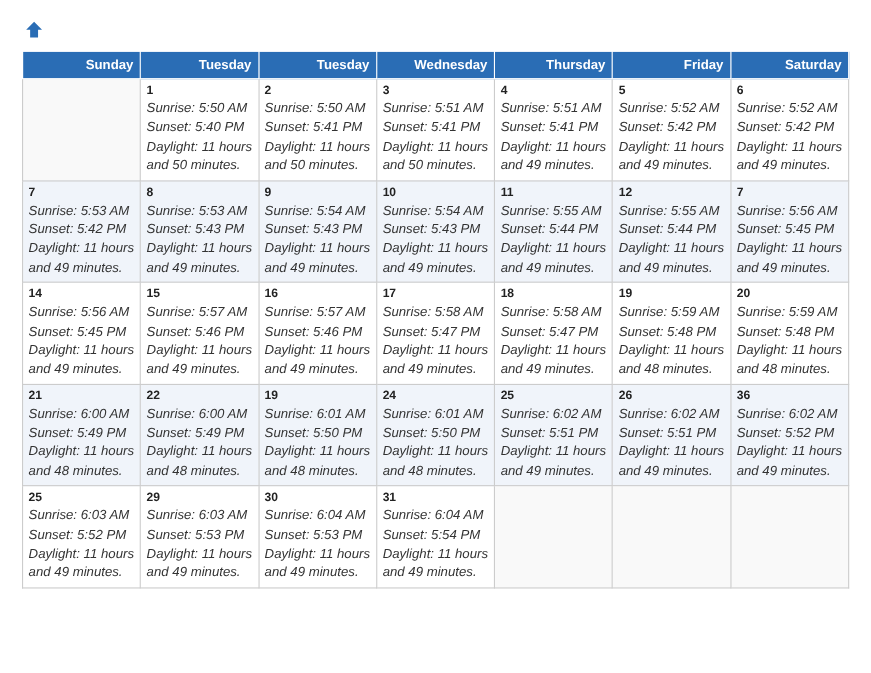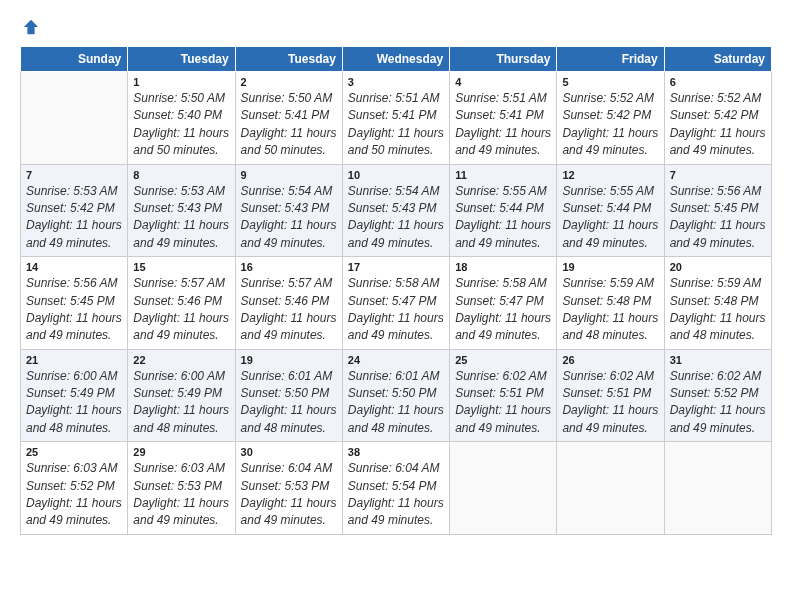--- a/index.html
+++ b/index.html
@@ -293,21 +293,21 @@
 Sunset: 5:51 PM
 Daylight: 11 hours and 49 minutes.</div>
           </td>
           <td>
             <div class="day-num">26</div>
             <div class="day-info" style="white-space: pre-line;">Sunrise: 6:02 AM
 Sunset: 5:51 PM
 Daylight: 11 hours and 49 minutes.</div>
           </td>
           <td>
-            <div class="day-num">31</div>
+            <div class="day-num">36</div>
             <div class="day-info" style="white-space: pre-line;">Sunrise: 6:02 AM
 Sunset: 5:52 PM
 Daylight: 11 hours and 49 minutes.</div>
           </td>
         </tr>
         <tr class="last-row">
           <td>
             <div class="day-num">25</div>
             <div class="day-info" style="white-space: pre-line;">Sunrise: 6:03 AM
 Sunset: 5:52 PM
@@ -319,21 +319,21 @@
 Sunset: 5:53 PM
 Daylight: 11 hours and 49 minutes.</div>
           </td>
           <td>
             <div class="day-num">30</div>
             <div class="day-info" style="white-space: pre-line;">Sunrise: 6:04 AM
 Sunset: 5:53 PM
 Daylight: 11 hours and 49 minutes.</div>
           </td>
           <td>
-            <div class="day-num">38</div>
+            <div class="day-num">31</div>
             <div class="day-info" style="white-space: pre-line;">Sunrise: 6:04 AM
 Sunset: 5:54 PM
 Daylight: 11 hours and 49 minutes.</div>
           </td>
           <td class="empty"></td>
           <td class="empty"></td>
           <td class="empty"></td>
         </tr>
       </tbody>
   </table>

